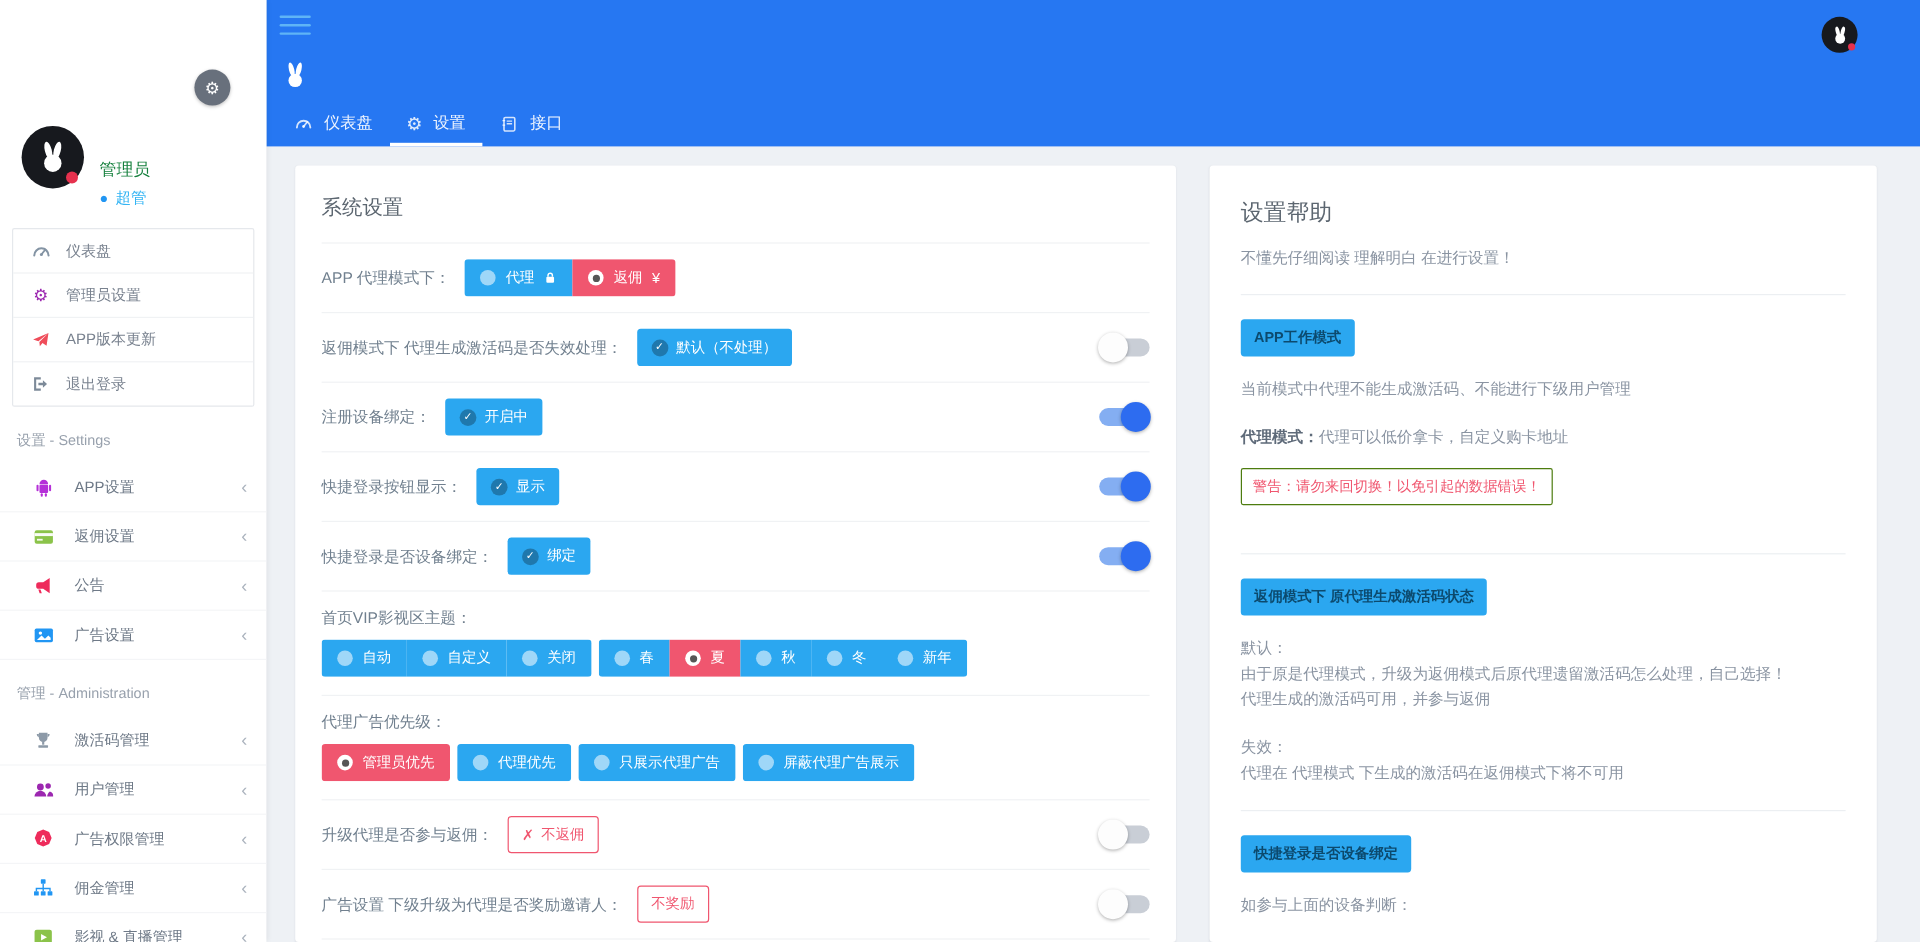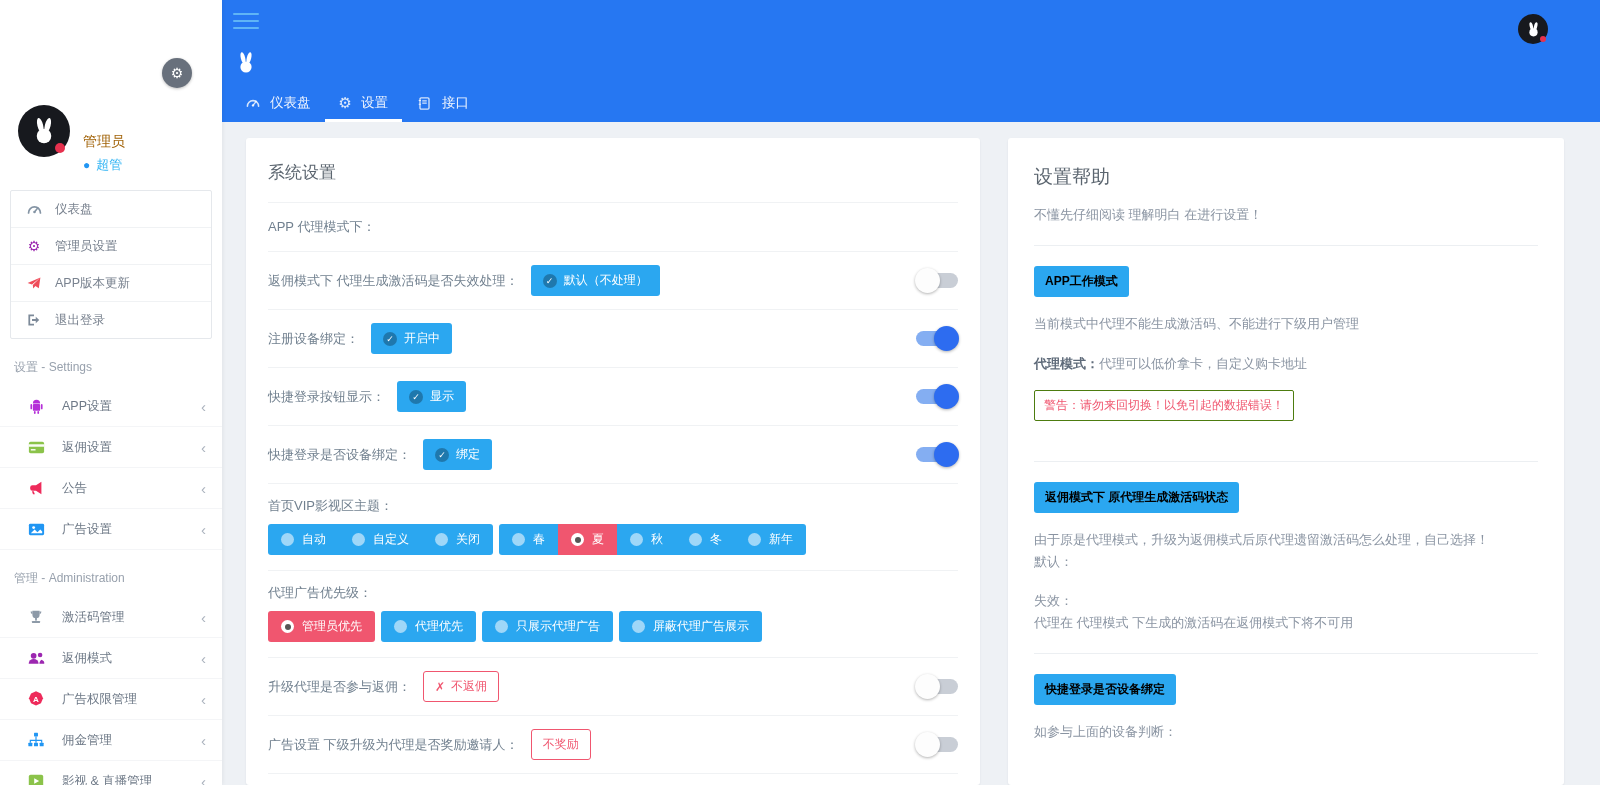--- a/index.html
+++ b/index.html
@@ -12,21 +12,21 @@
              box-shadow:1px 0 4px rgba(0,0,0,.06); height:785px; overflow:hidden; }
   .side-settings-btn { position:absolute; top:58px; right:30px; width:30px; height:30px;
              border-radius:50%; background:#68707c; border:none; color:#fff; font-size:14px;
              display:flex; align-items:center; justify-content:center; cursor:pointer;
              box-shadow:0 1px 3px rgba(0,0,0,.25); }
   .user { display:flex; align-items:center; gap:13px; padding:0 0 0 18px; margin-top:88px; }
   .avatar { width:52px; height:52px; border-radius:50%; background:#17191e; position:relative;
             display:flex; align-items:center; justify-content:center; flex:0 0 52px; cursor:pointer; }
   .avatar .red-dot { position:absolute; right:5px; bottom:4px; width:10px; height:10px;
             border-radius:50%; background:#e6314e; }
-  .user-name { font-size:14px; color:#a16207; margin-bottom:5px;margin-top:45px; }
+  .user-name { font-size:14px; color:#15803d; margin-bottom:5px;margin-top:45px; }
   .user-role { font-size:13px; color:#35b5f4; display:flex; align-items:center; gap:6px; }
   .user-role .dot { color:#2196f3; font-size:12px; }
   .quick-menu { margin:16px 10px 0 10px; border:1px solid #e5e8ec; border-radius:2px; background:#fff; }
   .qm-item { display:flex; align-items:center; gap:12px; padding:9px 14px; font-size:12.5px;
              color:#79828f; cursor:pointer; border-bottom:1px solid #f0f2f4; text-decoration:none; }
   .qm-item:last-child { border-bottom:none; }
   .qm-item .qicon { width:18px; height:18px; display:flex; align-items:center; justify-content:center; }
   .section-title { font-size:12px; color:#98a1ad; padding:20px 16px 10px 14px; }
   .side-nav .s-item { display:flex; align-items:center; gap:16px; padding:10px 16px 10px 26px;
              font-size:12.5px; color:#6e7987; cursor:pointer; border-bottom:1px solid #f4f5f7; }
@@ -78,21 +78,21 @@
          font-size:9px; display:flex; align-items:center; justify-content:center; flex:0 0 14px; }
   .outline-btn { display:inline-flex; align-items:center; gap:6px; cursor:pointer; background:#fff;
          border:1px solid #f0566f; color:#f0566f; font-size:12px; padding:6px 11px; border-radius:3px; font-family:inherit; }
   .suffix-y { font-size:12px; color:#fff; }
 
   
   .help-card { flex:0 0 556px; padding:0 26px; color:#8a94a2; overflow:hidden; }
   .help-card h2 { font-size:19px; font-weight:normal; color:#5c6670; padding:26px 0 14px 0; }
   .help-intro { font-size:13px; color:#8a94a2; padding-bottom:20px; border-bottom:1px solid #eceff2; }
   .hsep { border:none; border-top:1px solid #eceff2; margin:20px 0 0 0; }
-  .hbadge { display:inline-block; background:#2ba7f0; color:#000000; font-size:12px; font-weight:bold;
+  .hbadge { display:inline-block; background:#2ba7f0; color:#0c4a6e; font-size:12px; font-weight:bold;
             padding:7px 11px; border-radius:3px; margin:20px 0 16px 0; }
   .help-card p { font-size:13px; line-height:1.65; color:#8a94a2; }
   .help-card p b { color:#5f6b7a; }
   .help-card p.gap { margin-top:18px; }
   .warn { display:inline-block; border:1px solid #4d7c0f; color:#f0566f; font-size:12px;
           padding:6px 9px; margin:16px 0 20px 0; border-radius:2px; background:#fff; }
 </style>
 </head>
 <body>
 
@@ -223,21 +223,21 @@
       </div>
       <div class="s-item">
         <span class="sicon" style="color:#9c27b0">
           <svg width="19" height="19" viewBox="0 0 20 20" fill="currentColor">
               <circle cx="7" cy="7.2" r="3"></circle>
               <circle cx="13.8" cy="6.4" r="2.4"></circle>
               <path d="M1.8 15.6a5.2 5.2 0 0110.4 0z"></path>
               <path d="M13 15.6c0-1.8.9-3.4 2.3-4.4a4.2 4.2 0 012.9 4.4z"></path>
             </svg>
         </span>
-        <span>返佣模式</span>
+        <span>用户管理</span>
         <span class="chev">‹</span>
       </div>
       <div class="s-item">
         <span class="sicon">
           <svg width="18" height="18" viewBox="0 0 20 20">
               <path d="M10 1.5l5.5 2.3 2.3 5.5-2.3 5.5L10 17.1l-5.5-2.3L2.2 9.3l2.3-5.5z" fill="#ee2b5b"></path>
               <text x="10" y="13" text-anchor="middle" font-size="9" font-weight="bold" fill="#fff">A</text>
             </svg>
         </span>
         <span>广告权限管理</span>
@@ -319,20 +319,35 @@
       </nav>
     </header>
 
     <div class="content">
 
       <section class="card main-card">
         <h2>系统设置</h2>
 
         <div class="row">
           <span class="rlabel">APP 代理模式下：</span>
+          <div class="btn-group">
+            <button class="opt">
+              <span class="radio"></span>
+              <span>代理</span>
+              <svg width="11" height="11" viewBox="0 0 12 12">
+                  <rect x="2.5" y="5" width="7" height="5.5" rx="1" fill="#fff"></rect>
+                  <path d="M4 5V3.8a2 2 0 014 0V5" fill="none" stroke="#fff" stroke-width="1.3"></path>
+                </svg>
+            </button>
+            <button class="opt red">
+              <span class="radio sel"></span>
+              <span>返佣</span>
+              <span class="suffix-y">¥</span>
+            </button>
+          </div>
         </div>
 
         <div class="row">
           <span class="rlabel">返佣模式下 代理生成激活码是否失效处理：</span>
           <button class="solid-btn">
             <span class="chk">✓</span>
             <span>默认（不处理）</span>
           </button>
           <div class="toggle">
               <span class="knob"></span>
@@ -479,22 +494,23 @@
         <div>
           <span class="hbadge">APP工作模式</span>
           <p>当前模式中代理不能生成激活码、不能进行下级用户管理</p>
           <p class="gap"><b>代理模式：</b><span>代理可以低价拿卡，自定义购卡地址</span></p>
           <div class="warn">警告：请勿来回切换！以免引起的数据错误！</div>
         </div>
         <hr class="hsep">
 
         <div>
           <span class="hbadge">返佣模式下 原代理生成激活码状态</span>
+          <p>默认：</p>
           <p>由于原是代理模式，升级为返佣模式后原代理遗留激活码怎么处理，自己选择！</p>
-          <p>默认：</p>
+          <p>代理生成的激活码可用，并参与返佣</p>
           <p class="gap">失效：</p>
           <p style="padding-bottom:20px">代理在 代理模式 下生成的激活码在返佣模式下将不可用</p>
         </div>
         <hr class="hsep" style="margin-top:0">
 
         <div>
           <span class="hbadge">快捷登录是否设备绑定</span>
           <p>如参与上面的设备判断：</p>
           
           

